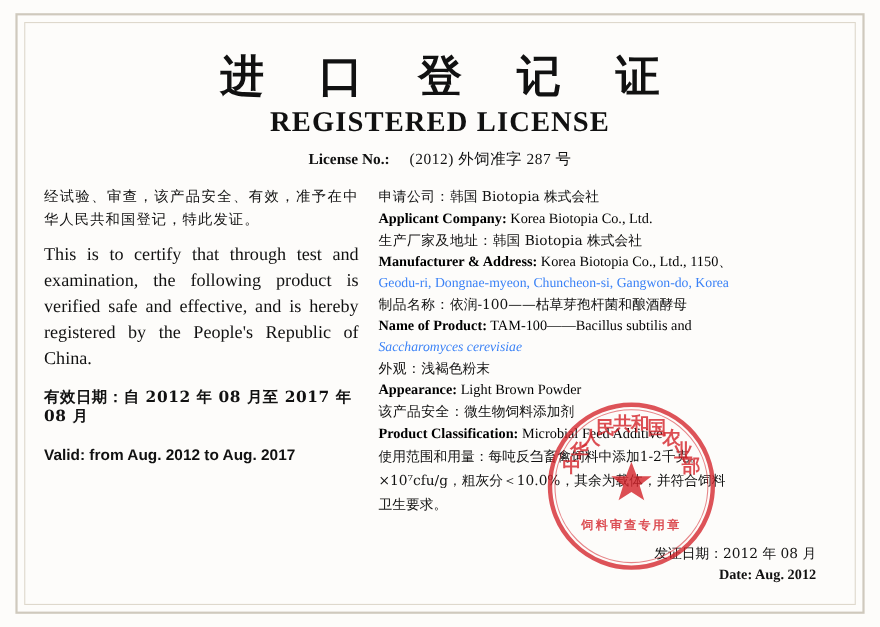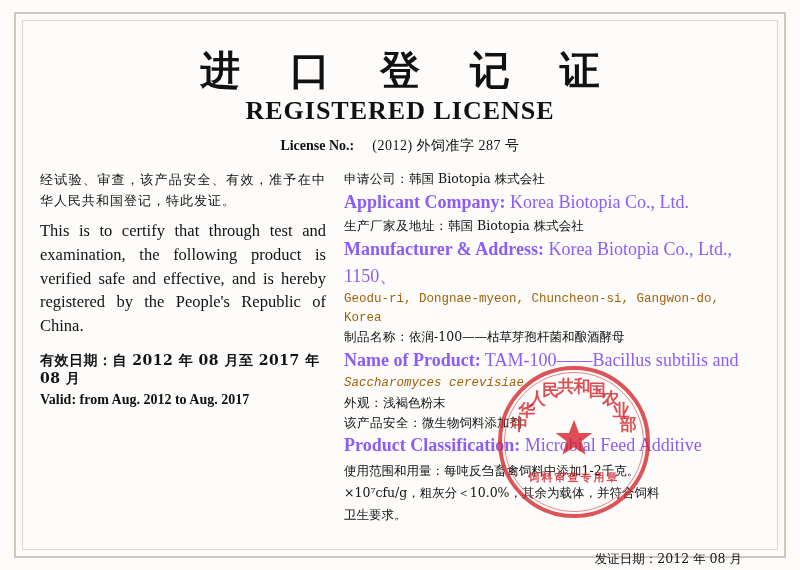--- a/index.html
+++ b/index.html
@@ -134,53 +134,53 @@
   }
   .valid-cn {
     font-family: "DejaVu Serif", serif;
     font-size: 14px;
     font-weight: bold;
     color: #111;
     margin-top: 14px;
     letter-spacing: 0.5px;
   }
   .valid-en {
-    font-family: Liberation Serif, serif;
+    font-family: Liberation Sans, sans-serif;
     font-size: 14px;
     font-weight: bold;
     color: #111;
-    margin-top: 4px;
+    margin-top: 17px;
   }
 
   
   .field {
     margin-bottom: 1px;
   }
   .field-cn {
     font-family: "DejaVu Serif", serif;
     font-size: 12.5px;
     color: #111;
     line-height: 1.5;
   }
   .field-cn .f-label {
     letter-spacing: 0.5px;
   }
   .field-en {
     font-family: "Liberation Serif", serif;
-    font-size: 18px;
-    color: #8b5cf6;
+    font-size: 13px;
+    color: #000000;
     line-height: 1.5;
   }
   .field-en .f-label {
     font-weight: bold;
   }
   .cont-line {
-    font-family: Liberation Mono, monospace;
+    font-family: Liberation Serif, serif;
     font-size: 12.5px;
-    color: #a16207;
+    color: #3b82f6;
     line-height: 1.5;
   }
   .usage-cn {
     font-family: "DejaVu Serif", serif;
     font-size: 12.5px;
     color: #111;
     line-height: 1.6;
     margin-top: 2px;
     text-align: justify;
     text-align-last: left;
@@ -340,20 +340,24 @@
           <div class="field-en">
             <span class="f-label">Name of Product:</span>
             <span class="f-value">TAM-100——Bacillus subtilis and</span>
           </div>
           <div class="cont-line" style="font-style:italic">Saccharomyces cerevisiae</div>
         </div>
 
         <div class="field">
           <div class="field-cn">
             <span class="f-label">外观：</span><span class="f-value">浅褐色粉末</span>
+          </div>
+          <div class="field-en">
+            <span class="f-label">Appearance:</span>
+            <span class="f-value">Light Brown Powder</span>
           </div>
         </div>
 
         <div class="field">
           <div class="field-cn">
             <span class="f-label">该产品安全：</span><span class="f-value">微生物饲料添加剂</span>
           </div>
           <div class="field-en">
             <span class="f-label">Product Classification:</span>
             <span class="f-value">Microbial Feed Additive</span>

